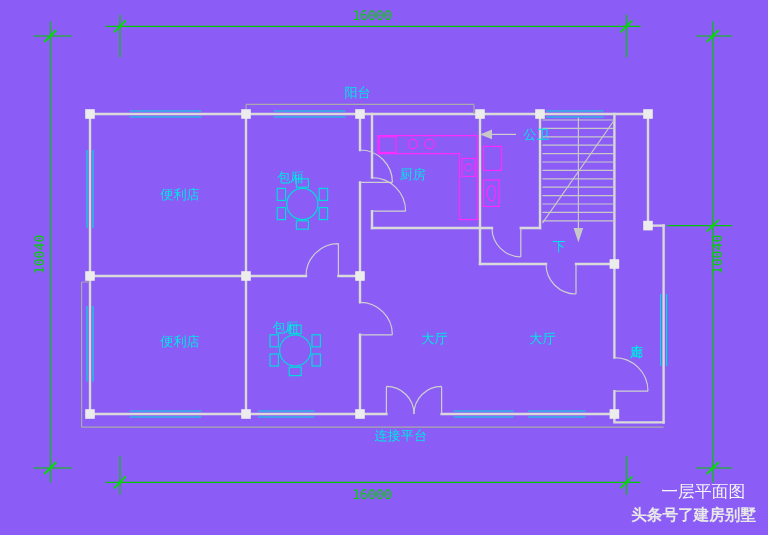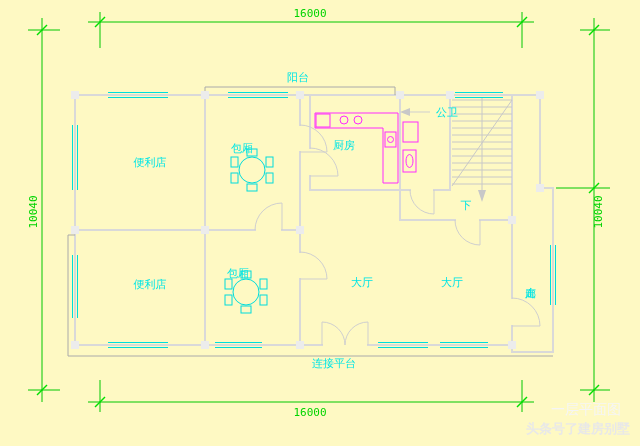--- a/index.html
+++ b/index.html
@@ -1,16 +1,16 @@
 <!DOCTYPE html>
 <html><head>
 <meta charset="utf-8">
 <style>
   html,body{margin:0;padding:0;background:#000;}
-  .stage{position:relative;width:640px;height:446px;background:#fef9c3;overflow:hidden;
+  .stage{position:relative;width:640px;height:446px;background:#8b5cf6;overflow:hidden;
          font-family:"DejaVu Sans",sans-serif;}
   .stage svg{position:absolute;left:0;top:0;}
   
   .dim line, .dim path{stroke:#00c800;stroke-width:1;fill:none;}
   .dim .tick{stroke:#00e000;stroke-width:1.5;}
   .dim-text{fill:#00d400;font-size:11px;font-family:"DejaVu Sans Mono",monospace;}
   .wall{stroke:#d9d9d9;stroke-width:2;fill:none;stroke-linecap:square;}
   .wall-thin{stroke:#aaaaaa;stroke-width:1;fill:none;}
   .arc{stroke:#cfcfcf;stroke-width:1;fill:none;}
   .col{fill:#ececec;stroke:none;}

